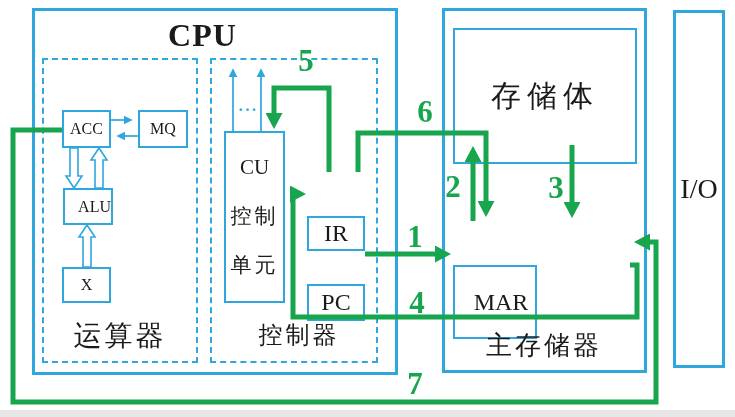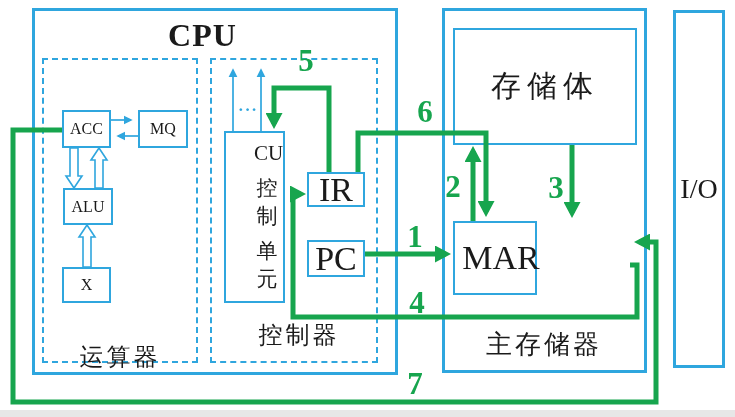--- a/index.html
+++ b/index.html
@@ -10,49 +10,49 @@
   }
   .box{position:absolute;background:#ffffff;box-sizing:border-box;}
   .solid2{border:2px solid #2fa6de;}
   .solid3{border:3px solid #2fa6de;}
   .dashed{border:2px dashed #2fa6de;background:transparent;}
   .center{display:flex;align-items:center;justify-content:center;}
   .lbl{position:absolute;text-align:center;line-height:1;}
   .cpu-title{font-size:32px;font-weight:600;letter-spacing:1px;}
   .cn{letter-spacing:3px;text-align:center;}
   .reg{font-size:16px;}
-  .reg-lg{font-size:34px;}
+  .reg-lg{font-size:24px;margin-top:44px;}
   .mem-title{font-size:30px;letter-spacing:6px;}
   .step{position:absolute;color:#17a54e;font-size:31px;font-weight:600;line-height:1;text-align:center;width:30px;}
-  .cu-box{display:flex;flex-direction:column;justify-content:space-evenly;align-items:center;font-size:21px;padding-left:28px;}
+  .cu-box{display:flex;flex-direction:column;justify-content:space-evenly;align-items:center;font-size:21px;}
   .dots{position:absolute;color:#2fa6de;font-size:17px;font-weight:bold;letter-spacing:1px;line-height:1;}
   svg.overlay{position:absolute;left:0;top:0;pointer-events:none;}
   .video-edge{position:absolute;left:0;right:0;bottom:0;height:7px;background:#e7e7e7;}
 </style>
 </head>
 <body>
 
 <div class="stage">
 
   <div class="box solid3" style="left:32px;top:8px;width:366px;height:367px;"></div>
   <div class="lbl cpu-title" style="left:140px;top:19px;width:125px;">CPU</div>
 
   <div class="box dashed" style="left:42px;top:58px;width:156px;height:305px;"></div>
-  <div class="lbl cn" style="left:60px;top:322px;width:120px;font-size:24px;margin-top:23px;">运算器</div>
+  <div class="lbl cn" style="left:60px;top:322px;width:120px;font-size:28px;">运算器</div>
 
   <div class="box dashed" style="left:210px;top:58px;width:168px;height:305px;"></div>
   <div class="lbl cn" style="left:239px;top:323px;width:120px;font-size:24px;">控制器</div>
 
   <div class="box solid2 center reg" style="left:62px;top:110px;width:49px;height:38px;">
     <span>ACC</span>
   </div>
   <div class="box solid2 center reg" style="left:138px;top:110px;width:50px;height:38px;">
     <span>MQ</span>
   </div>
-  <div class="box solid2 center reg" style="left:63px;top:188px;width:50px;height:37px;">
+  <div class="box solid2 center reg" style="left:63px;top:188px;width:50px;height:37px;justify-content:flex-end;">
     <span>ALU</span>
   </div>
   <div class="box solid2 center reg" style="left:62px;top:267px;width:49px;height:36px;">
     <span>X</span>
   </div>
 
   <div class="box solid2 cu-box" style="left:224px;top:131px;width:61px;height:172px;">
     <span>CU</span>
     <span class="cn">控制</span>
     <span class="cn">单元</span>
@@ -60,27 +60,27 @@
   <div class="dots" style="left:234px;top:101px;width:28px;text-align:center;">···</div>
 
   <div class="box solid2 center reg-lg" style="left:307px;top:172px;width:58px;height:35px;">
     <span>IR</span>
   </div>
   <div class="box solid2 center reg-lg" style="left:307px;top:240px;width:58px;height:37px;">
     <span>PC</span>
   </div>
 
   <div class="box solid3" style="left:442px;top:8px;width:205px;height:365px;"></div>
-  <div class="box solid2 center mem-title" style="left:453px;top:28px;width:184px;height:117px;">
+  <div class="box solid2 center mem-title" style="left:453px;top:28px;width:184px;height:136px;">
     <span>存储体</span>
   </div>
   <div class="box solid2 center reg-lg" style="left:453px;top:221px;width:84px;height:74px;padding-left:12px;">
     <span>MAR</span>
   </div>
-  <div class="lbl cn" style="left:454px;top:333px;width:180px;font-size:26px;font-family:Liberation Mono, monospace;">主存储器</div>
+  <div class="lbl cn" style="left:454px;top:333px;width:180px;font-size:26px;">主存储器</div>
 
   <div class="box solid3 center" style="left:673px;top:10px;width:52px;height:358px;font-size:28px;">
     <span>I/O</span>
   </div>
 
   <svg class="overlay" width="735" height="417" viewBox="0 0 735 417">
     <defs>
       <marker id="ag" markerWidth="3.4" markerHeight="3.4" refX="2.2" refY="1.7" orient="auto" markerUnits="strokeWidth">
         <path d="M0,0 L3.2,1.7 L0,3.4 Z" fill="#17a54e"></path>
       </marker>

